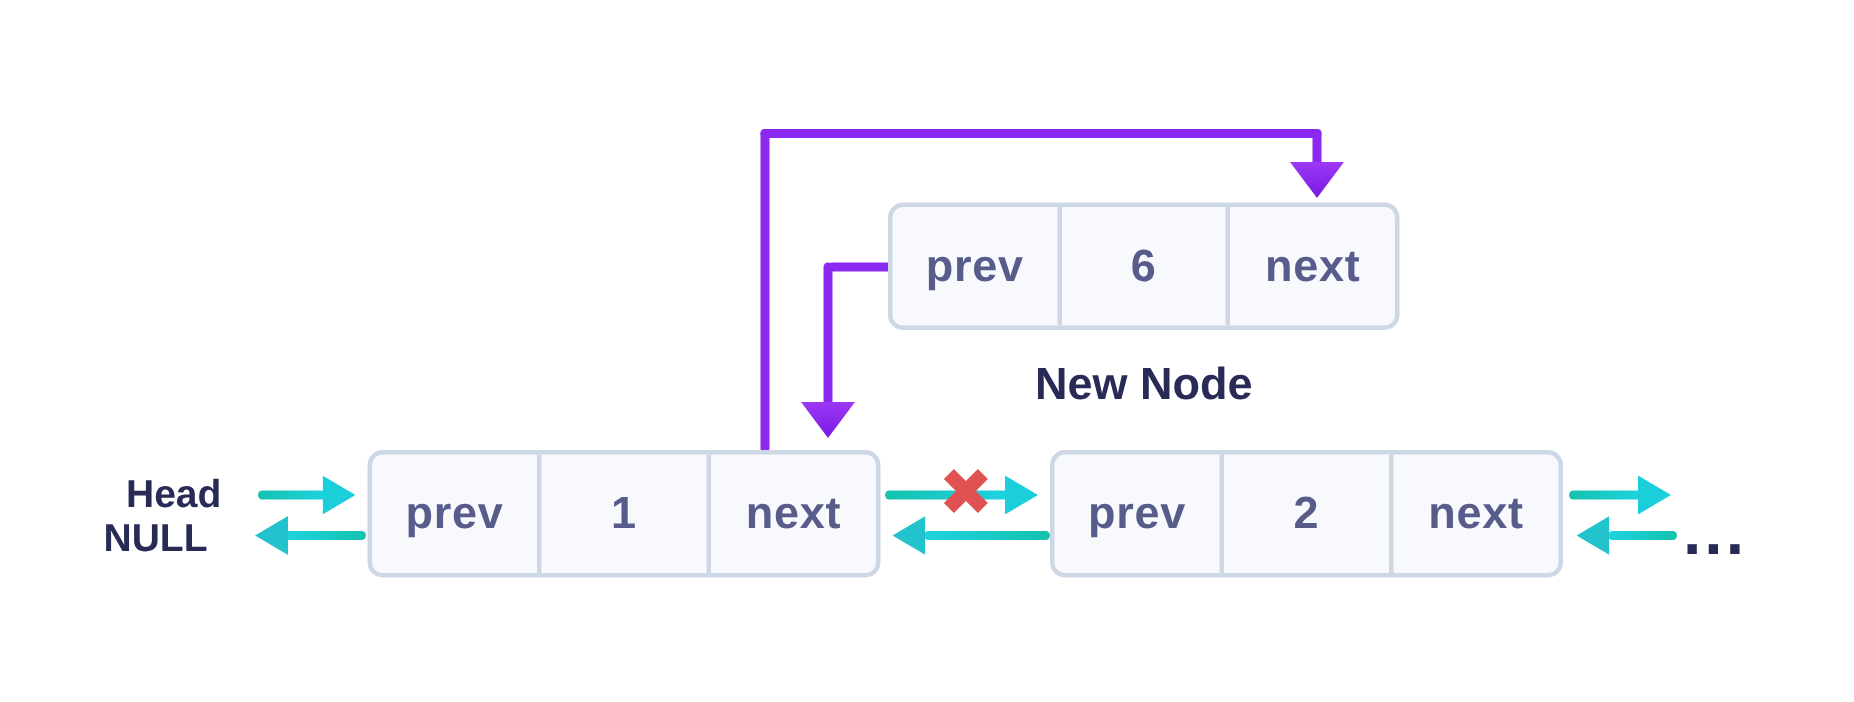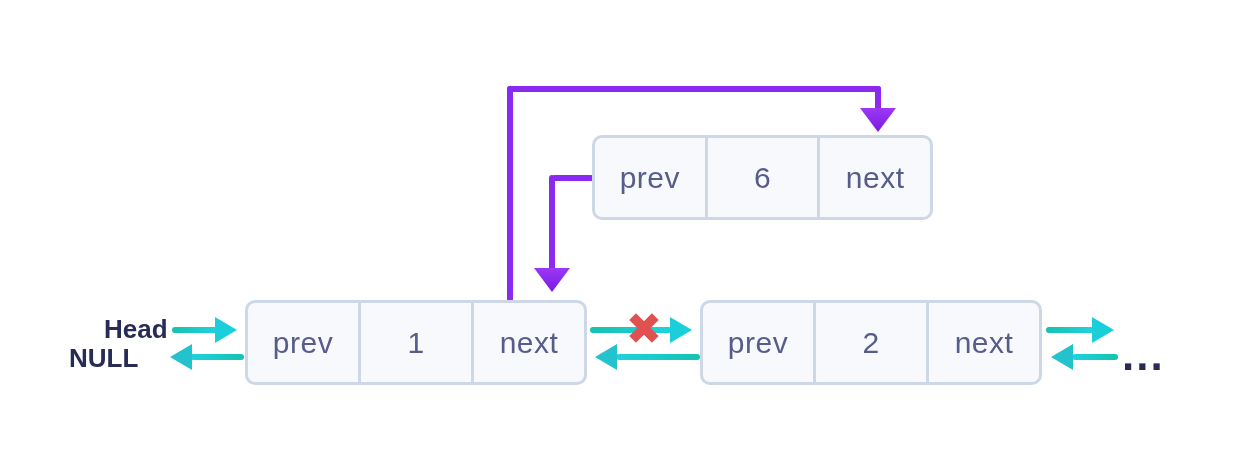--- a/index.html
+++ b/index.html
@@ -21,21 +21,21 @@
     background: #f7f9fd;
     border: 3px solid #cdd7e6;
     border-radius: 10px;
   }
   .cell {
     flex: 1;
     display: flex;
     align-items: center;
     justify-content: center;
     font-size: 30px;
-    font-weight: 400;
+    font-weight: 700;
     color: #575c8b;
     letter-spacing: 0.5px;
   }
   .cell + .cell { border-left: 3px solid #cdd7e6; }
 
   
   .pline { position: absolute; background: #8a2af0; border-radius: 3px; }
   .phead-down {
     position: absolute; width: 36px; height: 24px;
     clip-path: polygon(0 0, 100% 0, 50% 100%);
@@ -85,22 +85,23 @@
   <div class="pline" style="left:552px; top:175px; width:42px; height:6px;"></div>
   <div class="pline" style="left:549px; top:175px; width:6px; height:96px;"></div>
   <div class="phead-down" style="left:534px; top:268px;"></div>
 
   <div class="node" style="left:592px; top:135px; width:341px;">
     <div class="cell">prev</div>
     <div class="cell">6</div>
     <div class="cell">next</div>
   </div>
 
+  <div class="lbl caption" style="left:592px; top:240px; width:341px;">New Node</div>
 
-  <div class="lbl side" style="left:84px; top:314px;margin-left:20px;">Head</div>
+  <div class="lbl side" style="left:84px; top:314px;">Head</div>
   <div class="lbl side" style="left:69px; top:343px;">NULL</div>
 
   <div class="tline" style="left:172px; top:327px; width:46px;"></div>
   <div class="thead right" style="left:215px; top:317px;"></div>
 
   <div class="tline rev" style="left:190px; top:354px; width:54px;"></div>
   <div class="thead left" style="left:170px; top:344px;"></div>
 
   <div class="node" style="left:245px; top:300px; width:342px;">
     <div class="cell">prev</div>

